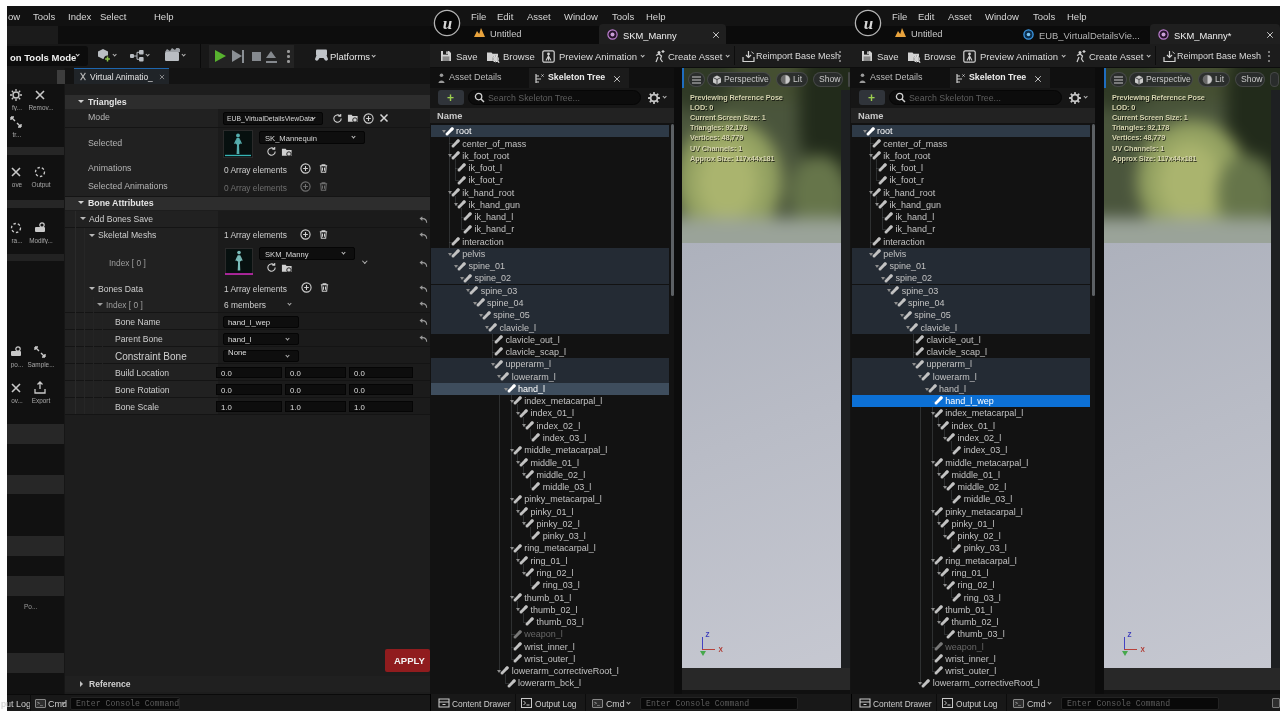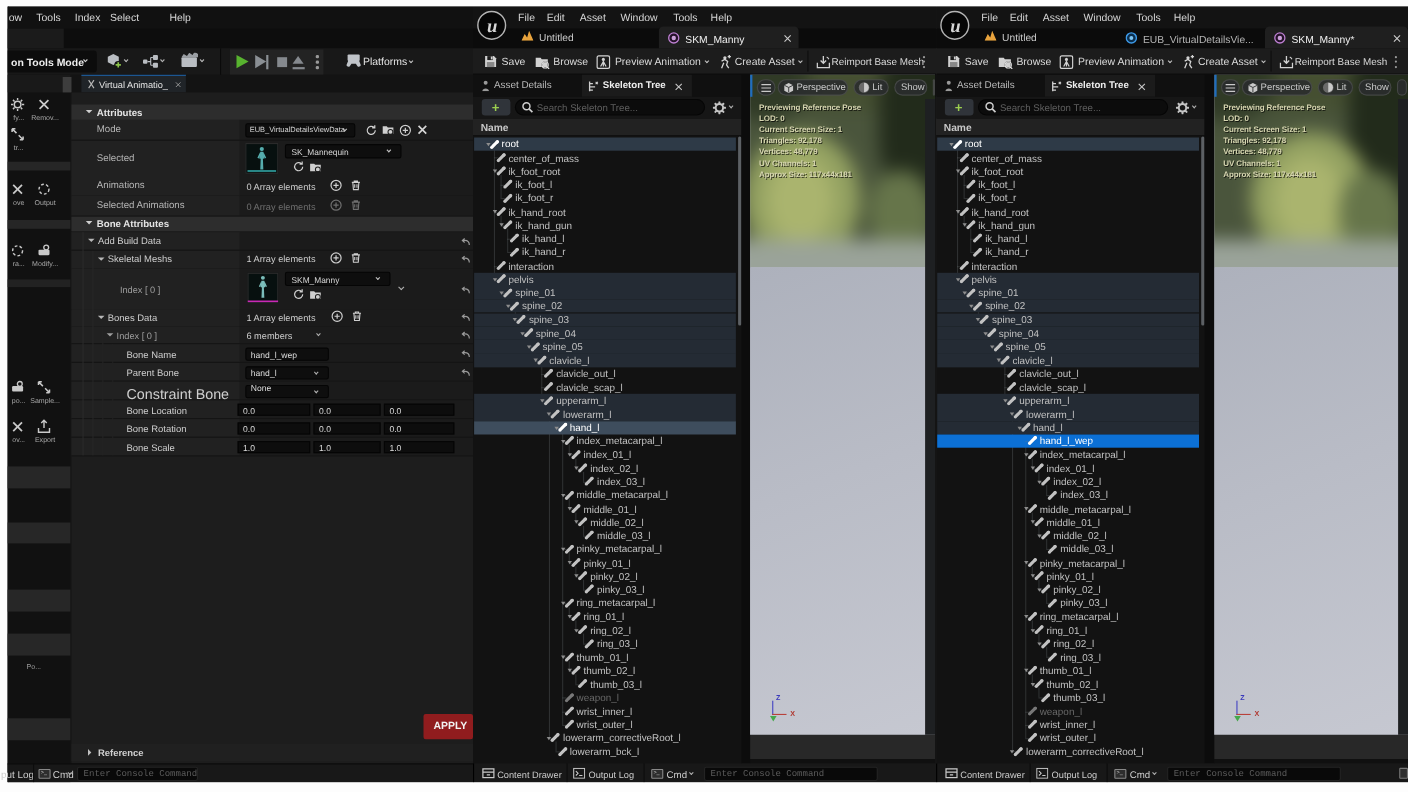--- a/index.html
+++ b/index.html
@@ -124,21 +124,21 @@
 <svg style="position:absolute;left:79px;top:72px" width="8" height="9" viewBox="0 0 10 11">
       <path d="M2 1l6 9M8 1L2 10" stroke="#b5b5b5" stroke-width="1.3" fill="none"></path>
     </svg>
 <div style="position:absolute;left:90.0px;top:72.3px;font-size:8.4px;color:#e5e5e5;white-space:nowrap;">Virtual Animatio_</div>
 <svg style="position:absolute;left:158.5px;top:74.3px" width="6" height="6" viewBox="0 0 10 10">
       <path d="M1.5 1.5l7 7M8.5 1.5l-7 7" stroke="#b8b8b8" stroke-width="1.1"></path>
     </svg>
 <div style="position:absolute;left:65.0px;top:84.3px;width:365.0px;height:610.0px;background:#1d1d1d;"></div>
 <div style="position:absolute;left:65.0px;top:95.0px;width:365.0px;height:13.5px;background:#2d2d2d;"></div>
 <div style="position:absolute;left:78.0px;top:99.5px;width:0;height:0;border-left:3.2px solid transparent;border-right:3.2px solid transparent;border-top:3.7px solid #cfcfcf;"></div>
-<div style="position:absolute;left:88.0px;top:96.8px;font-size:8.8px;color:#e4e4e4;white-space:nowrap;font-weight:bold;">Attributes</div>
+<div style="position:absolute;left:88.0px;top:96.8px;font-size:8.8px;color:#e4e4e4;white-space:nowrap;font-weight:bold;">Triangles</div>
 <div style="position:absolute;left:65.0px;top:108.5px;width:153.0px;height:18.0px;background:#212121;"></div>
 <div style="position:absolute;left:218.0px;top:108.5px;width:212.0px;height:18.0px;background:#1b1b1b;"></div>
 <div style="position:absolute;left:65.0px;top:126.5px;width:365.0px;height:1.0px;background:#141414;"></div>
 <div style="position:absolute;left:88.0px;top:112.0px;font-size:8.8px;color:#b5b5b5;white-space:nowrap;">Mode</div>
 <div style="position:absolute;left:223.0px;top:112.0px;width:100.0px;height:12.5px;background:#0e0e0e;border:1px solid #050505;border-radius:2px;"></div>
 <div style="position:absolute;left:227.0px;top:114.5px;font-size:6.8px;color:#d8d8d8;white-space:nowrap;">EUB_VirtualDetailsViewData</div>
 <div style="position:absolute;left:312.0px;top:116.0px;width:3.0px;height:3.0px;border-right:1.4px solid #c0c0c0;border-bottom:1.4px solid #c0c0c0;transform:rotate(45deg);"></div>
 <svg style="position:absolute;left:332.0px;top:112.5px" width="11" height="11" viewBox="0 0 12 12">
       <path d="M10 6a4 4 0 1 1-1.2-2.8M9.5 1v2.6H6.9" stroke="#cfcfcf" stroke-width="1.2" fill="none"></path>
     </svg>
@@ -206,21 +206,21 @@
         <path d="M2 3h8M4.4 2.8V1.8h3.2v1M3 3.2l.6 7h4.8l.6-7M4.9 5v3.4M7.1 5v3.4"></path>
       </g>
     </svg>
 <div style="position:absolute;left:65.0px;top:196.5px;width:365.0px;height:13.5px;background:#2d2d2d;"></div>
 <div style="position:absolute;left:78.0px;top:201.0px;width:0;height:0;border-left:3.2px solid transparent;border-right:3.2px solid transparent;border-top:3.7px solid #cfcfcf;"></div>
 <div style="position:absolute;left:88.0px;top:198.3px;font-size:8.8px;color:#e4e4e4;white-space:nowrap;font-weight:bold;">Bone Attributes</div>
 <div style="position:absolute;left:65.0px;top:211.0px;width:153.0px;height:16.0px;background:#212121;"></div>
 <div style="position:absolute;left:218.0px;top:211.0px;width:212.0px;height:16.0px;background:#1b1b1b;"></div>
 <div style="position:absolute;left:65.0px;top:227.0px;width:365.0px;height:1.0px;background:#141414;"></div>
 <div style="position:absolute;left:80.0px;top:217.0px;width:0;height:0;border-left:3.0px solid transparent;border-right:3.0px solid transparent;border-top:3.5px solid #b8b8b8;"></div>
-<div style="position:absolute;left:89.0px;top:213.5px;font-size:8.6px;color:#cfcfcf;white-space:nowrap;">Add Build Data</div>
+<div style="position:absolute;left:89.0px;top:213.5px;font-size:8.6px;color:#cfcfcf;white-space:nowrap;">Add Bones Save</div>
 <svg style="position:absolute;left:419.0px;top:214.5px" width="9" height="9" viewBox="0 0 10 10">
       <path d="M8.5 8.5 C8.5 5.5 7 4 4 4 L2 4 M3.8 2 L1.5 4 L3.8 6" stroke="#9a9a9a" stroke-width="1.2" fill="none"></path>
     </svg>
 <div style="position:absolute;left:65.0px;top:227.5px;width:153.0px;height:16.0px;background:#212121;"></div>
 <div style="position:absolute;left:218.0px;top:227.5px;width:212.0px;height:16.0px;background:#1b1b1b;"></div>
 <div style="position:absolute;left:65.0px;top:243.5px;width:365.0px;height:1.0px;background:#141414;"></div>
 <div style="position:absolute;left:89.0px;top:233.5px;width:0;height:0;border-left:3.0px solid transparent;border-right:3.0px solid transparent;border-top:3.5px solid #b8b8b8;"></div>
 <div style="position:absolute;left:98.0px;top:230.0px;font-size:8.6px;color:#cfcfcf;white-space:nowrap;">Skeletal Meshs</div>
 <div style="position:absolute;left:224.0px;top:230.0px;font-size:8.4px;color:#cfcfcf;white-space:nowrap;">1 Array elements</div>
 <svg style="position:absolute;left:300.0px;top:228.5px" width="11" height="11" viewBox="0 0 12 12">
@@ -306,28 +306,28 @@
 <div style="position:absolute;left:115.0px;top:333.5px;font-size:8.6px;color:#cfcfcf;white-space:nowrap;">Parent Bone</div>
 <div style="position:absolute;left:223.0px;top:332.5px;width:76.0px;height:12.0px;background:#0e0e0e;border:1px solid #050505;border-radius:2px;"></div>
 <div style="position:absolute;left:228.0px;top:334.5px;font-size:7.8px;color:#dedede;white-space:nowrap;">hand_l</div>
 <div style="position:absolute;left:286.0px;top:336.5px;width:3.0px;height:3.0px;border-right:1.4px solid #b0b0b0;border-bottom:1.4px solid #b0b0b0;transform:rotate(45deg);"></div>
 <svg style="position:absolute;left:419.0px;top:333.5px" width="9" height="9" viewBox="0 0 10 10">
       <path d="M8.5 8.5 C8.5 5.5 7 4 4 4 L2 4 M3.8 2 L1.5 4 L3.8 6" stroke="#9a9a9a" stroke-width="1.2" fill="none"></path>
     </svg>
 <div style="position:absolute;left:65.0px;top:346.5px;width:153.0px;height:16.5px;background:#212121;"></div>
 <div style="position:absolute;left:218.0px;top:346.5px;width:212.0px;height:16.5px;background:#1b1b1b;"></div>
 <div style="position:absolute;left:65.0px;top:363.0px;width:365.0px;height:1.0px;background:#141414;"></div>
-<div style="position:absolute;left:115.0px;top:350.5px;font-size:13px;color:#cfcfcf;white-space:nowrap;">Constraint Bone</div>
+<div style="position:absolute;left:115.0px;top:350.5px;font-size:10px;color:#cfcfcf;white-space:nowrap;">Constraint Bone</div>
 <div style="position:absolute;left:223.0px;top:349.5px;width:76.0px;height:12.0px;background:#0e0e0e;border:1px solid #050505;border-radius:2px;"></div>
 <div style="position:absolute;left:228.0px;top:348px;font-size:7.8px;color:#dedede;white-space:nowrap;">None</div>
 <div style="position:absolute;left:286.0px;top:353.5px;width:3.0px;height:3.0px;border-right:1.4px solid #b0b0b0;border-bottom:1.4px solid #b0b0b0;transform:rotate(45deg);"></div>
 <div style="position:absolute;left:65.0px;top:363.5px;width:153.0px;height:16.5px;background:#212121;"></div>
 <div style="position:absolute;left:218.0px;top:363.5px;width:212.0px;height:16.5px;background:#1b1b1b;"></div>
 <div style="position:absolute;left:65.0px;top:380.0px;width:365.0px;height:1.0px;background:#141414;"></div>
-<div style="position:absolute;left:115.0px;top:367.5px;font-size:8.6px;color:#cfcfcf;white-space:nowrap;">Bone Location</div>
+<div style="position:absolute;left:115.0px;top:367.5px;font-size:8.6px;color:#cfcfcf;white-space:nowrap;">Build Location</div>
 <div style="position:absolute;left:216.0px;top:366.5px;width:66.0px;height:11.5px;background:#0d0d0d;border:1px solid #050505;"></div>
 <div style="position:absolute;left:221.0px;top:368.5px;font-size:7.8px;color:#dedede;white-space:nowrap;">0.0</div>
 <div style="position:absolute;left:285.0px;top:366.5px;width:61.0px;height:11.5px;background:#0d0d0d;border:1px solid #050505;"></div>
 <div style="position:absolute;left:290.0px;top:368.5px;font-size:7.8px;color:#dedede;white-space:nowrap;">0.0</div>
 <div style="position:absolute;left:349.0px;top:366.5px;width:64.0px;height:11.5px;background:#0d0d0d;border:1px solid #050505;"></div>
 <div style="position:absolute;left:354.0px;top:368.5px;font-size:7.8px;color:#dedede;white-space:nowrap;">0.0</div>
 <div style="position:absolute;left:65.0px;top:380.5px;width:153.0px;height:16.5px;background:#212121;"></div>
 <div style="position:absolute;left:218.0px;top:380.5px;width:212.0px;height:16.5px;background:#1b1b1b;"></div>
 <div style="position:absolute;left:65.0px;top:397.0px;width:365.0px;height:1.0px;background:#141414;"></div>
 <div style="position:absolute;left:115.0px;top:384.5px;font-size:8.6px;color:#cfcfcf;white-space:nowrap;">Bone Rotation</div>

